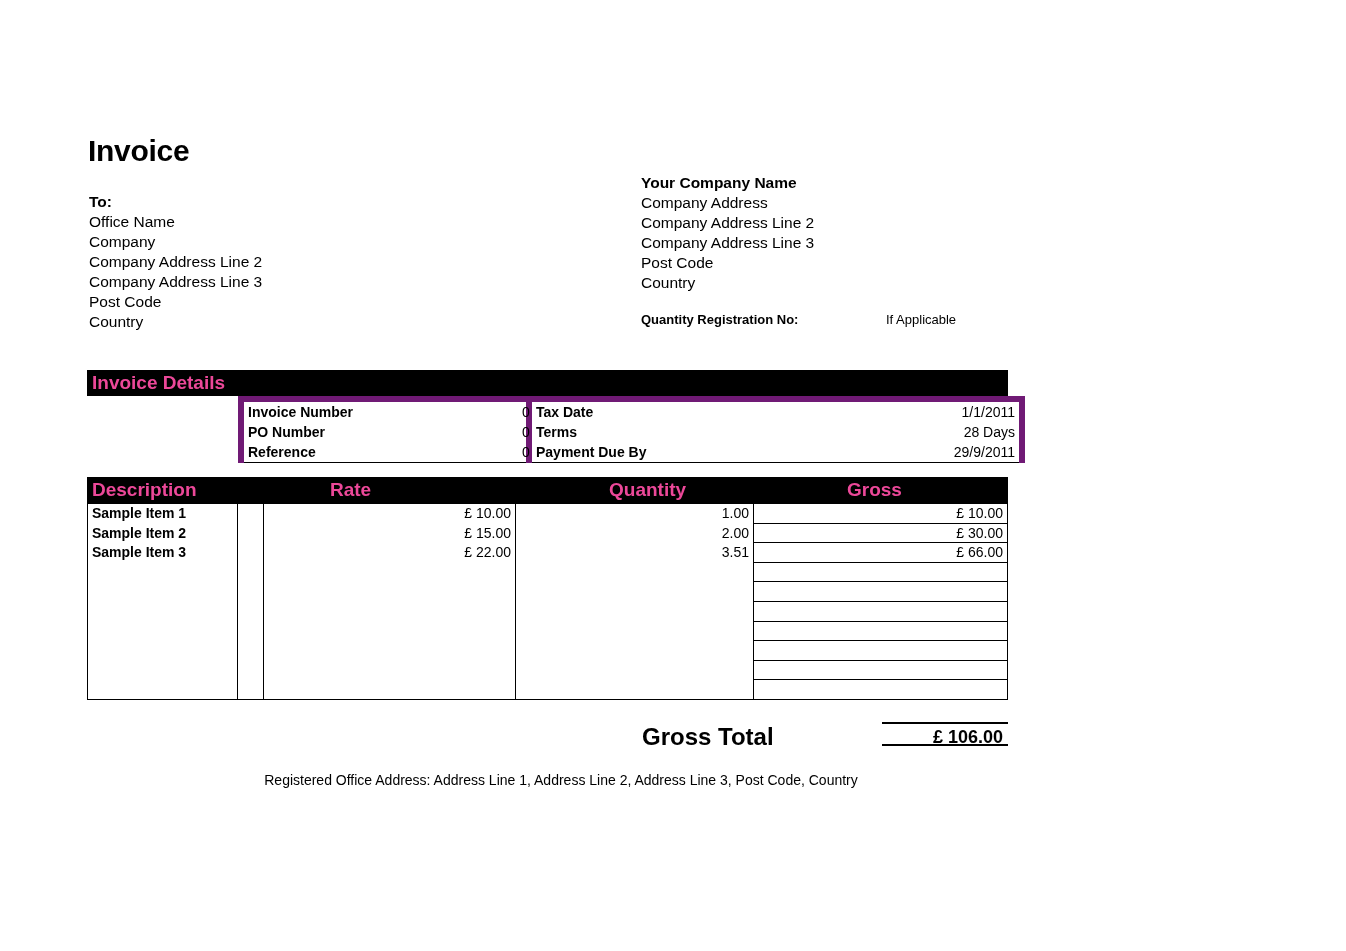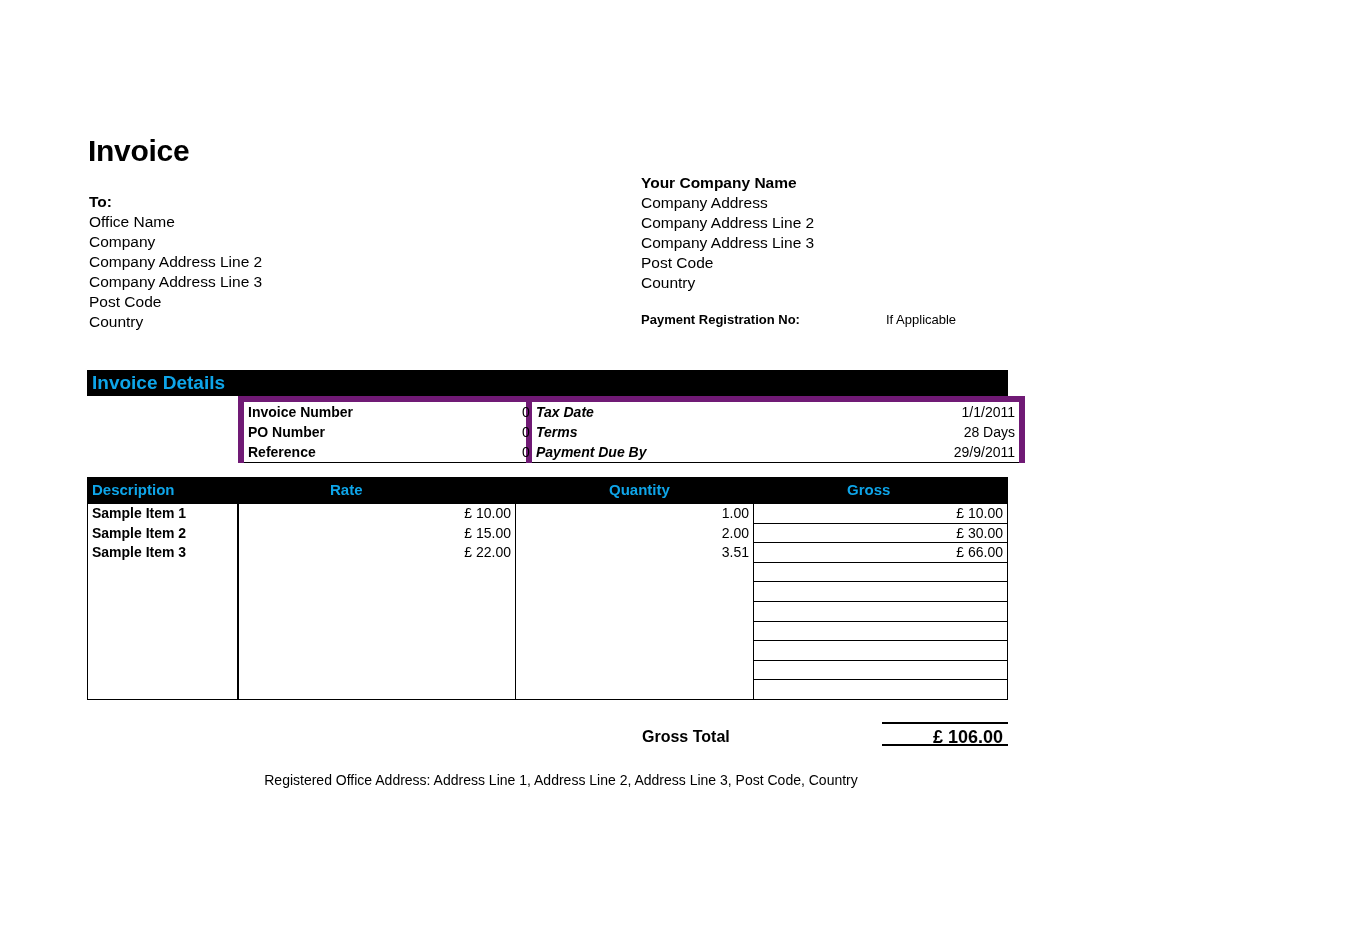--- a/index.html
+++ b/index.html
@@ -45,21 +45,21 @@
   }
   #company-reg-value {
     left: 886px;
     top: 312px;
     font-size: 13px;
   }
 
   
   .section-bar {
     background: #000000;
-    color: #0ea5e9;
+    color: #ec4899;
     font-weight: bold;
     box-sizing: border-box;
   }
 
   
   #details-bar {
     left: 87px;
     top: 370px;
     width: 921px;
     height: 26px;
@@ -86,33 +86,33 @@
   #details-table .lbl { font-weight: bold; text-align: left; }
   #details-table .val { text-align: right; }
   #details-table tr td.c1 { width: 277px; }
   #details-table tr td.c2 { width: 0px; }
   #details-table tr td.c3 { width: 367px; }
   #details-table tr td.c4 { width: 126px; }
 
   
   #details-table td.c1 { border-right: none; }
   #details-table td.c2 { border-left: none; }
-  #details-table td.c3 { border-right: none; font-style: italic; }
+  #details-table td.c3 { border-right: none; }
   #details-table td.c4 { border-left: none; }
   #details-table tr + tr td { border-top: none; }
   #details-table tr td { border-bottom: none; }
   #details-table tr:last-child td { border-bottom: 1px solid #000; }
 
   
   #items-bar {
     left: 87px;
     top: 477px;
     width: 921px;
     height: 26px;
-    font-size: 15px;
+    font-size: 19px;
     line-height: 26px;
   }
   #items-bar .col-head { position: absolute; top: 0; }
   #items-bar .h-desc { left: 5px; }
   #items-bar .h-rate { left: 243px; }
   #items-bar .h-qty  { left: 522px; }
   #items-bar .h-gross{ left: 760px; }
 
   #items-body {
     left: 87px;
@@ -120,21 +120,21 @@
     width: 921px;
     height: 197px;
   }
   .items-col {
     position: absolute;
     top: 0;
     bottom: 0;
     border: 1px solid #000000;
     box-sizing: border-box;
   }
-  #col-desc  { left: 0px;   width: 152px; }
+  #col-desc  { left: 0px;   width: 177px; }
   #col-rate  { left: 150px; width: 279px; }
   #col-qty   { left: 428px; width: 239px; }
   #col-gross { left: 666px; width: 255px; border: 1px solid #000; }
 
   .cell {
     height: 19.6px;
     line-height: 19.6px;
     font-size: 14px;
     padding: 0 4px;
     box-sizing: border-box;
@@ -147,21 +147,21 @@
   #col-gross .cell {
     text-align: right;
     border-bottom: 1px solid #000000;
   }
   #col-gross .cell:last-child { border-bottom: none; }
 
   
   #gross-total-label {
     left: 642px;
     top: 723px;
-    font-size: 16px;
+    font-size: 24px;
     font-weight: bold;
     line-height: 28px;
   }
   #gross-total-box {
     left: 882px;
     top: 722px;
     width: 126px;
     height: 24px;
     border-top: 2px solid #000000;
     border-bottom: 2px solid #000000;
@@ -200,21 +200,21 @@
 
 <div class="abs addr-block" id="company-block">
   <div class="bold">Your Company Name</div>
   <div>Company Address</div>
   <div>Company Address Line 2</div>
   <div>Company Address Line 3</div>
   <div>Post Code</div>
   <div>Country</div>
 </div>
 
-<div class="abs" id="company-reg-label">Payment Registration No:</div>
+<div class="abs" id="company-reg-label">Quantity Registration No:</div>
 <div class="abs" id="company-reg-value">If Applicable</div>
 
 <div class="abs section-bar" id="details-bar">Invoice Details</div>
 
 <table class="abs" id="details-table">
   <tbody>
       <tr>
     <td class="c1 lbl">Invoice Number</td>
     <td class="c2 val">0</td>
     <td class="c3 lbl">Tax Date</td>

